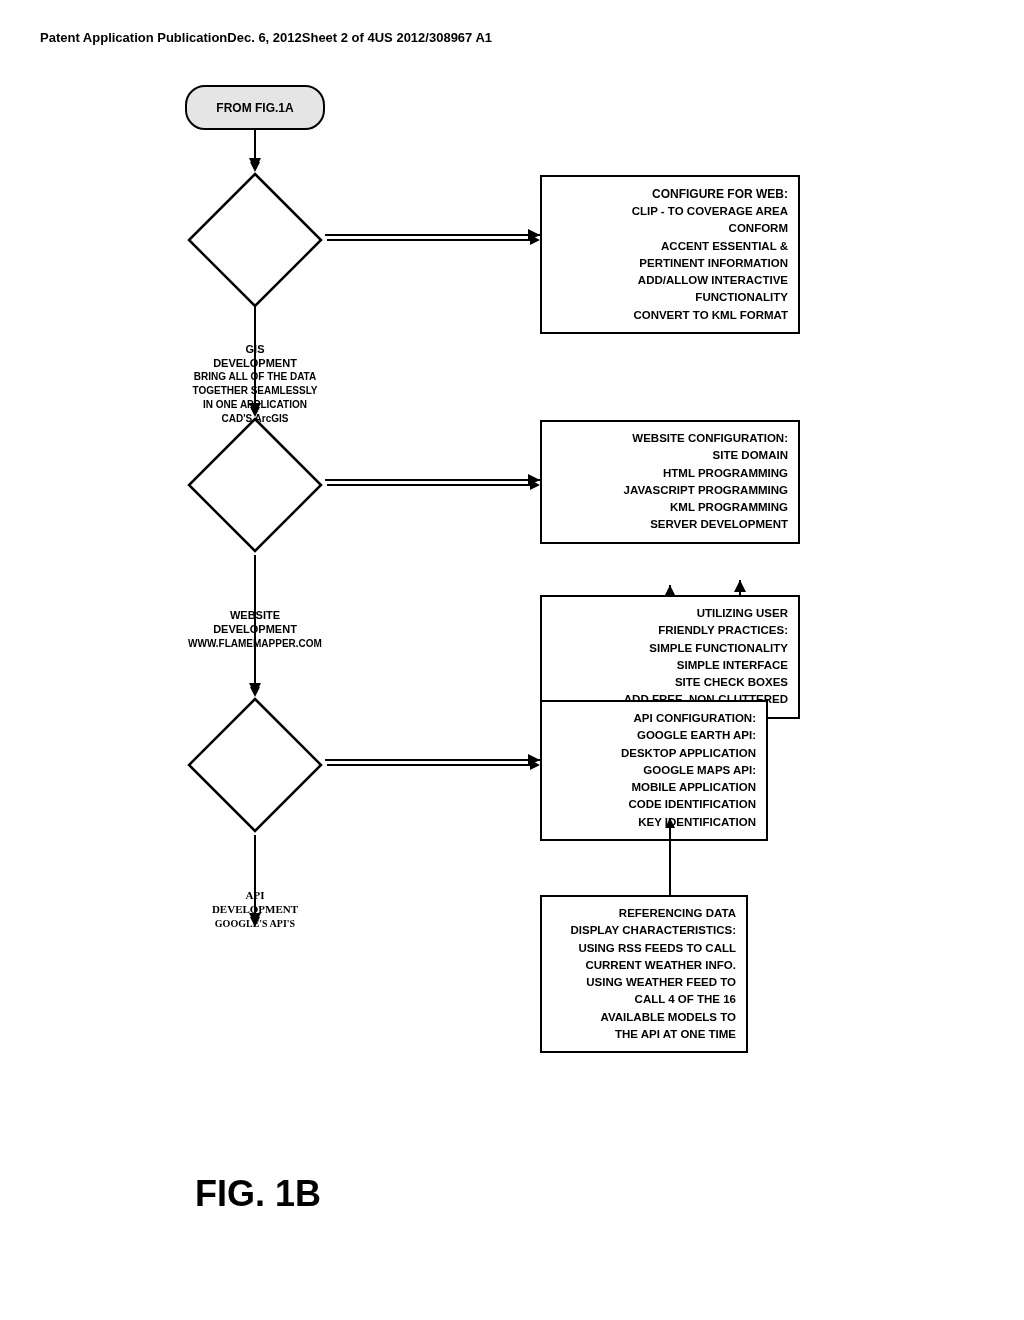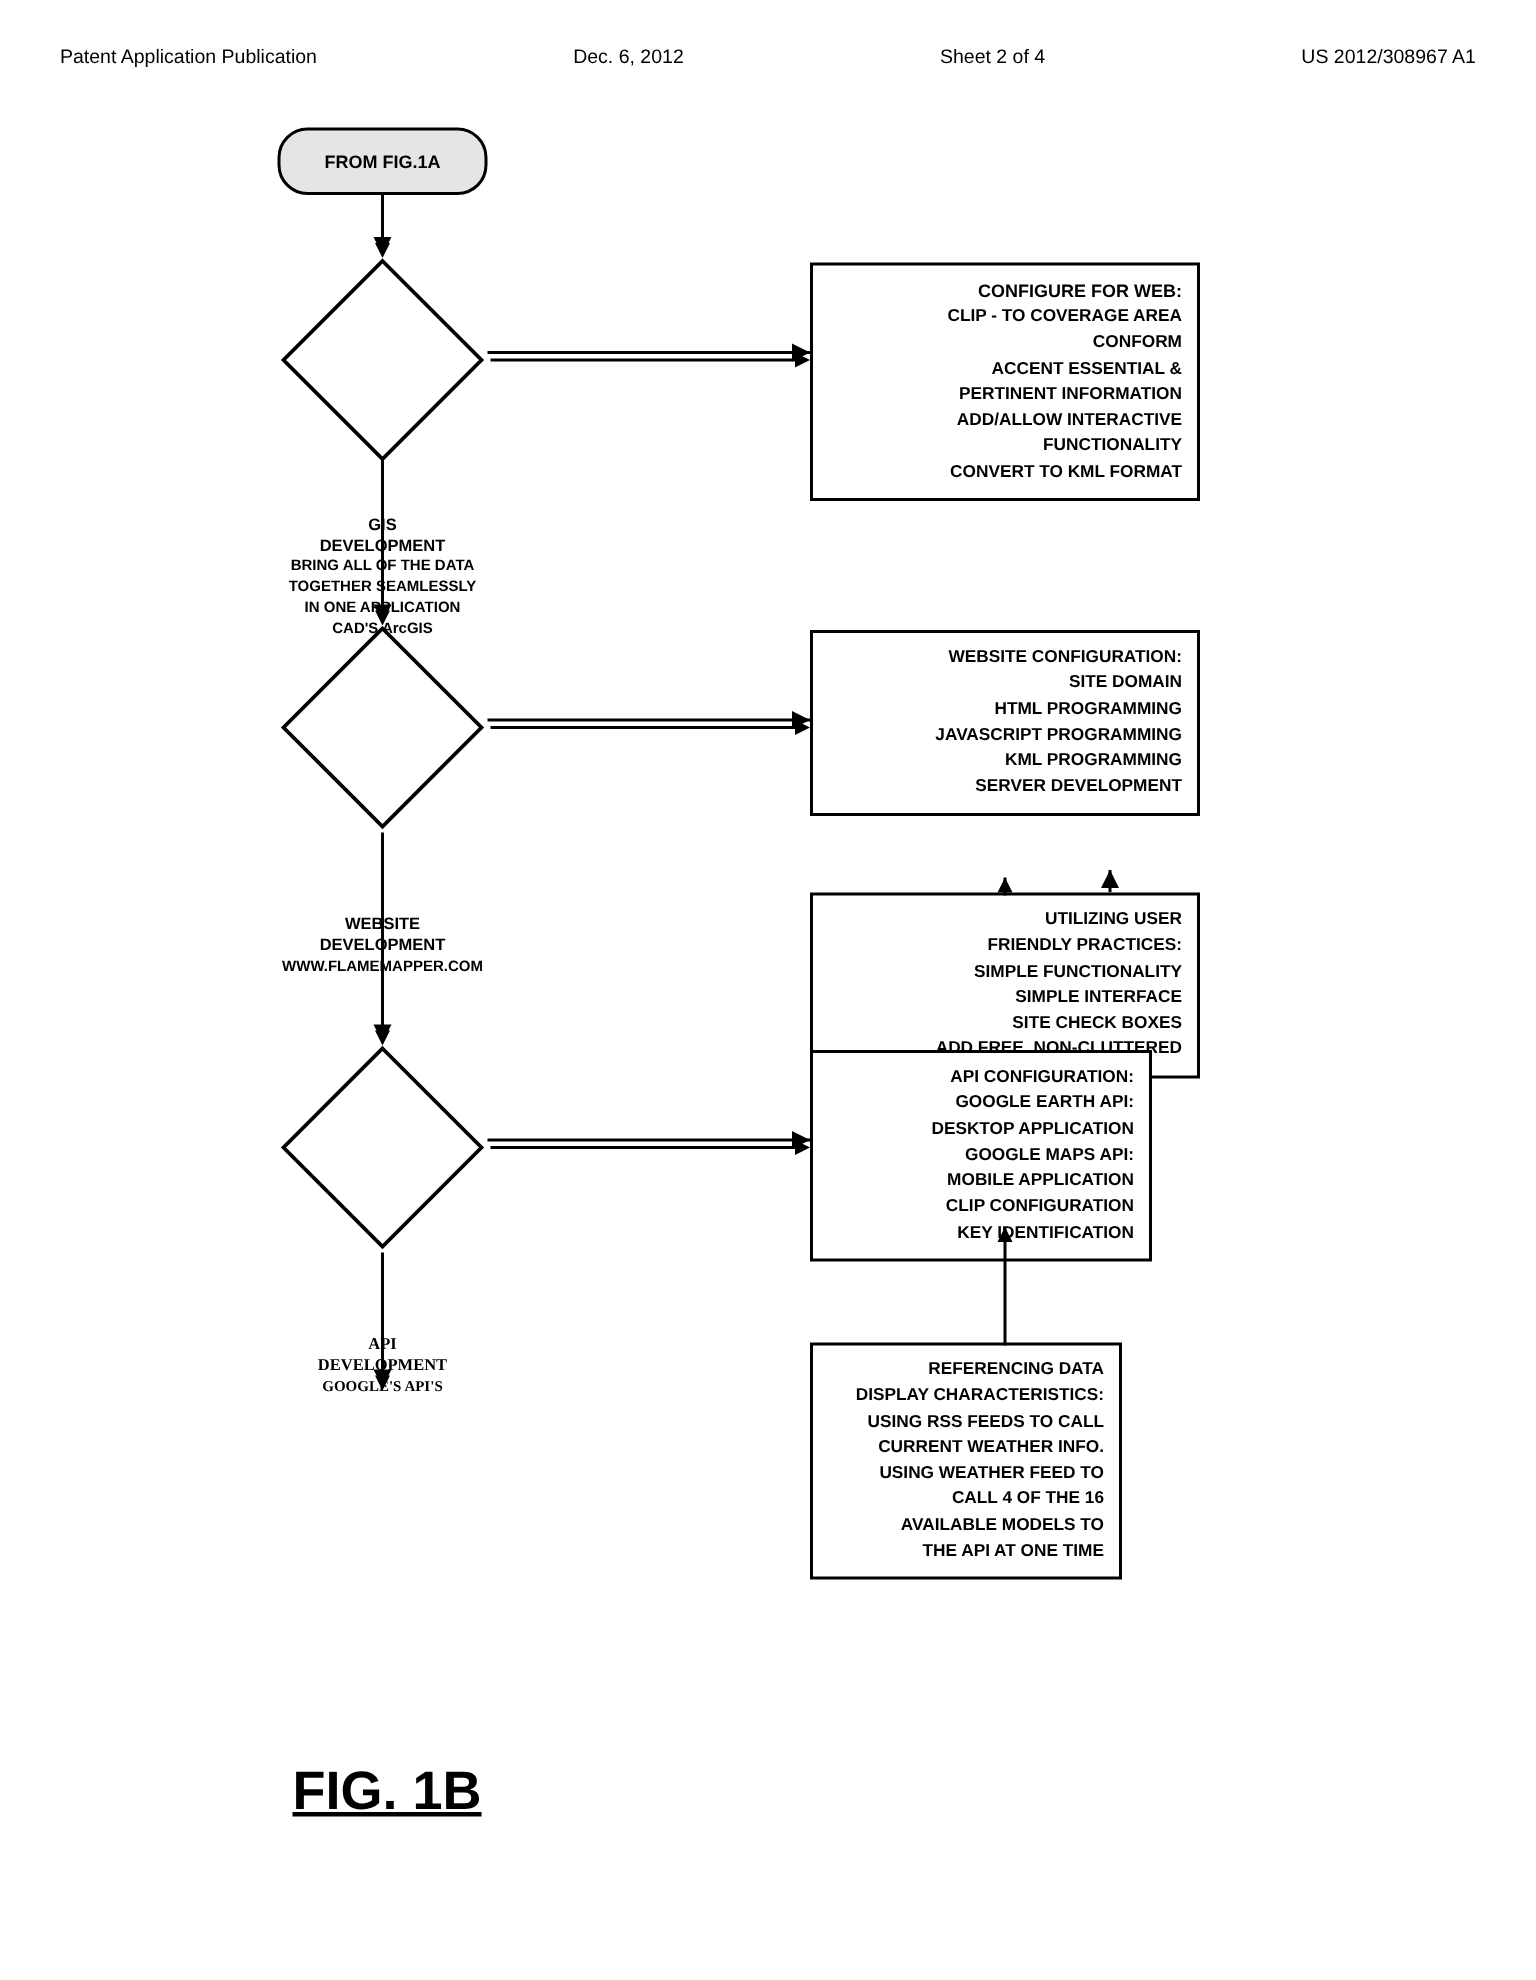--- a/index.html
+++ b/index.html
@@ -13,25 +13,25 @@
     }
     .page {
       width: 1024px;
       min-height: 1320px;
       background: #fff;
       position: relative;
       padding: 20px 40px;
     }
     .header {
       display: flex;
-      justify-content: space-between;
       align-items: flex-start;
       padding: 10px 0 20px 0;
       font-size: 13px;
       font-family: Arial, sans-serif;
+      font-weight: bold;
     }
 
     .diagram-area {
       position: relative;
       width: 100%;
       height: 1180px;
     }
 
     
     .rounded-box {
@@ -211,40 +211,40 @@
       </div>
     </div>
 
     <div class="info-box" style="left: 500px; top: 635px; width: 228px; min-height: 115px;">
       <div>
         <div>API CONFIGURATION:</div>
         <div>GOOGLE EARTH API:</div>
         <div style="padding-left:16px;">DESKTOP APPLICATION</div>
         <div>GOOGLE MAPS API:</div>
         <div style="padding-left:16px;">MOBILE APPLICATION</div>
-        <div>CLIP CONFIGURATION</div>
+        <div>CODE IDENTIFICATION</div>
         <div>KEY IDENTIFICATION</div>
       </div>
     </div>
 
     <div class="info-box" style="left: 500px; top: 830px; width: 208px; min-height: 130px;">
       <div>
         <div>REFERENCING DATA</div>
         <div>DISPLAY CHARACTERISTICS:</div>
         <div>USING RSS FEEDS TO CALL</div>
         <div style="padding-left:16px;">CURRENT WEATHER INFO.</div>
         <div>USING WEATHER FEED TO</div>
         <div style="padding-left:16px;">CALL 4 OF THE 16</div>
         <div style="padding-left:16px;">AVAILABLE MODELS TO</div>
         <div style="padding-left:16px;">THE API AT ONE TIME</div>
       </div>
     </div>
 
 
-    <div class="fig-label" style="left: 155px; bottom: 30px; text-decoration: underline;">
+    <div class="fig-label" style="left: 155px; bottom: 30px;">
       <span>FIG. 1B</span>
     </div>
 
     <svg style="position:absolute;top:0;left:0;width:100%;height:100%;pointer-events:none;" xmlns="http://www.w3.org/2000/svg">
 
       <line x1="215" y1="65" x2="215" y2="103" stroke="#000" stroke-width="2"></line>
       <polygon points="215,107 210,97 220,97" fill="#000"></polygon>
 
       <line x1="215" y1="243" x2="215" y2="348" stroke="#000" stroke-width="2"></line>
       <polygon points="215,352 210,342 220,342" fill="#000"></polygon>

